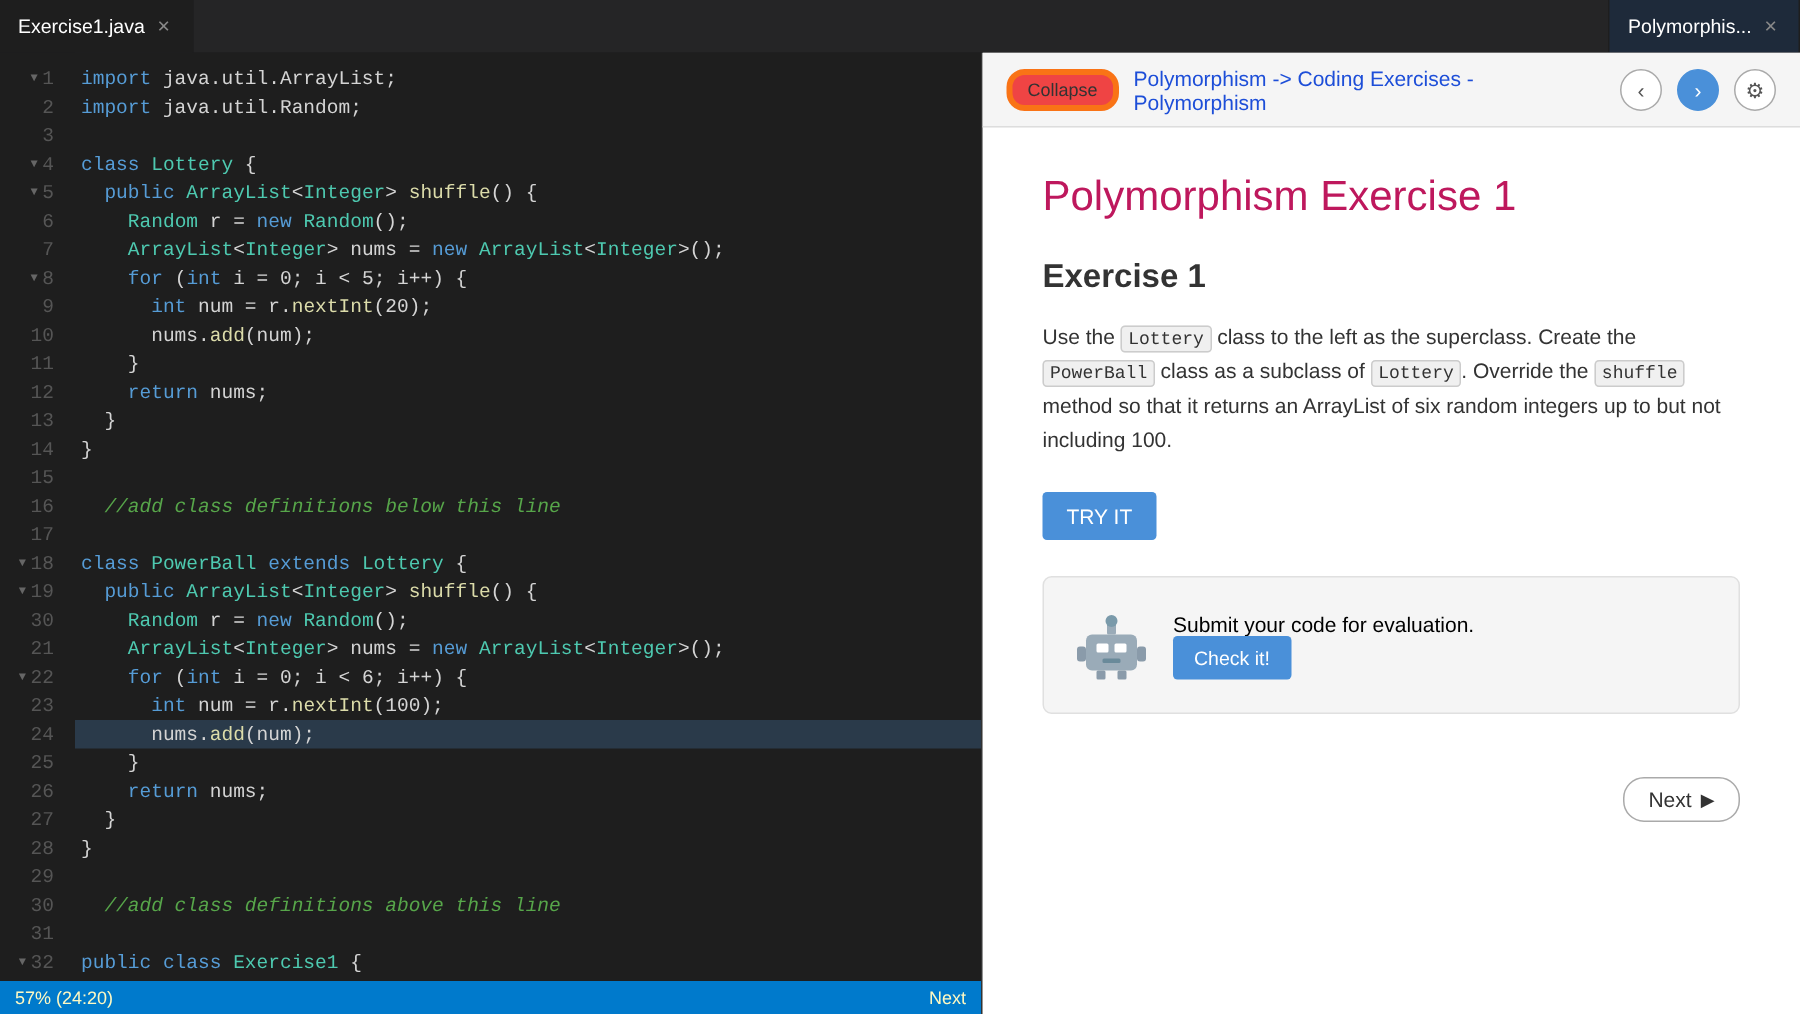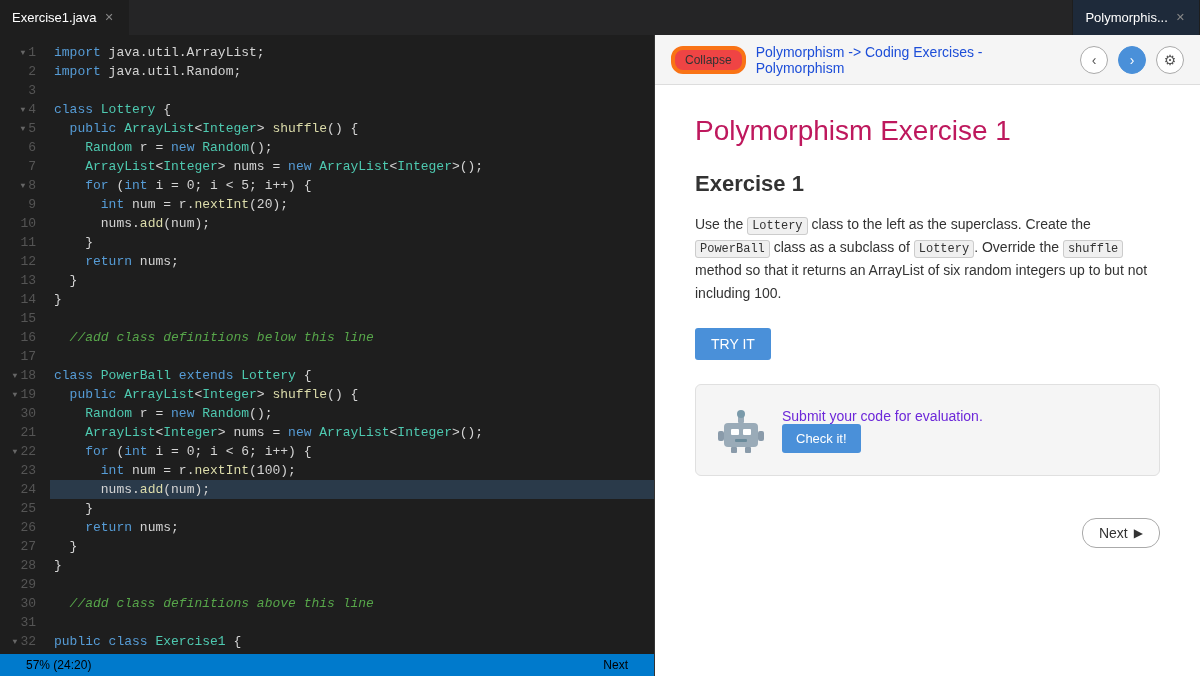--- a/index.html
+++ b/index.html
@@ -119,23 +119,23 @@
     .comment { color: #57a64a; font-style: italic; }
     .normal { color: #d4d4d4; }
     .method { color: #dcdcaa; }
 
     
     .status-bar {
       background: #007acc;
       height: 22px;
       display: flex;
       align-items: center;
-      padding: 0 26px;
+      padding: 0 10px;
       font-size: 12px;
-      color: #000000;
+      color: #fef9c3;
       justify-content: space-between;
     }
 
     
     .right-pane {
       flex: 1;
       background: #fff;
       display: flex;
       flex-direction: column;
       overflow: hidden;
@@ -252,21 +252,21 @@
       gap: 16px;
       margin-bottom: 30px;
     }
     .robot-icon {
       width: 50px;
       height: 50px;
       flex-shrink: 0;
     }
     .submit-text {
       font-size: 14px;
-      color: #6d28d9;
+      color: #000000;
       flex: 1;
     }
     .check-btn {
       background: #4a90d9;
       color: #fff;
       border: none;
       padding: 7px 14px;
       font-size: 13px;
       cursor: pointer;
       border-radius: 3px;

